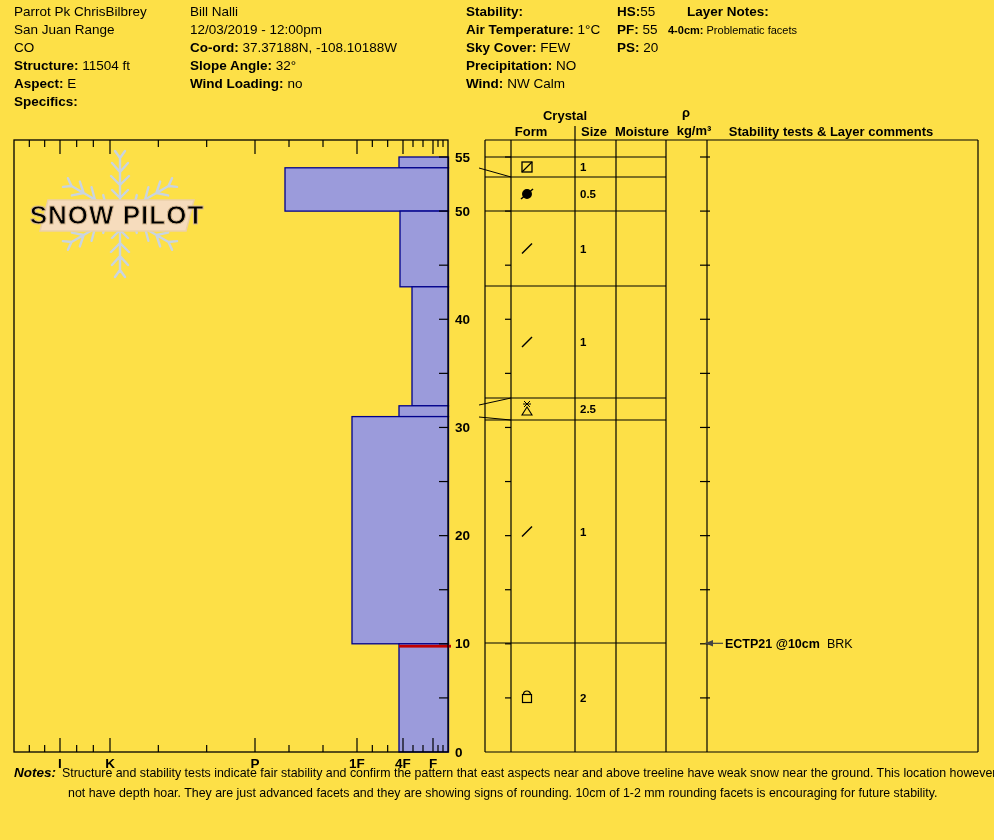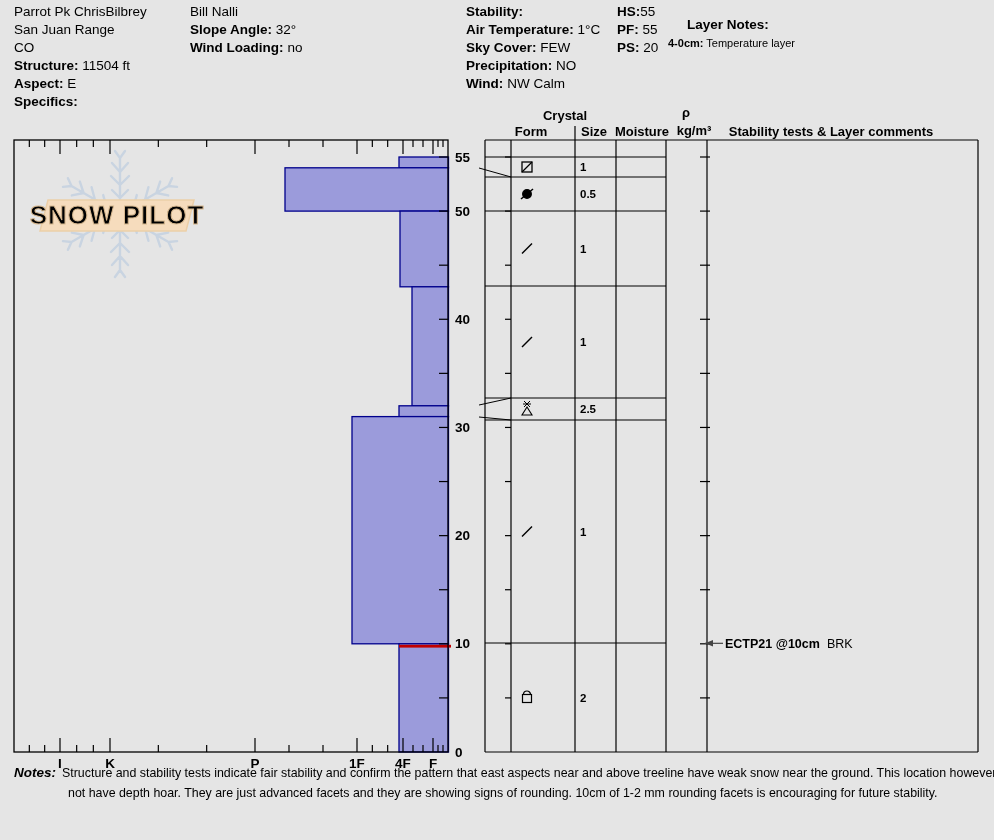--- a/index.html
+++ b/index.html
@@ -1,16 +1,16 @@
 <!DOCTYPE html>
 <html><head>
 <meta charset="utf-8">
 <style>
   html,body{margin:0;padding:0;background:#fff;}
-  #page{position:relative;width:994px;height:840px;background:#e5e5e5;overflow:hidden;
+  #page{position:relative;width:994px;height:840px;background:#fde047;overflow:hidden;
         font-family:"Liberation Sans",sans-serif;color:#000;}
   .hblock{position:absolute;font-size:13.5px;line-height:18px;white-space:nowrap;}
   .hl{height:18px;}
   .b{font-weight:bold;}
   .small{font-size:11px;}
   #chart-svg{position:absolute;left:0;top:0;}
   svg text{font-family:"Liberation Sans",sans-serif;fill:#000;}
   .notes{position:absolute;left:14px;top:763px;width:966px;font-size:12.4px;
          line-height:20px;padding-left:54px;text-indent:-54px;}
   .notes .lbl{font-weight:bold;font-size:13.5px;padding-right:6px;font-style:italic;}
@@ -24,41 +24,43 @@
     <div class="hl">Parrot Pk ChrisBilbrey</div>
     <div class="hl">San Juan Range</div>
     <div class="hl">CO</div>
     <div class="hl"><span class="b">Structure:</span> <span>11504 ft</span></div>
     <div class="hl"><span class="b">Aspect:</span> <span>E</span></div>
     <div class="hl"><span class="b">Specifics:</span></div>
   </div>
 
   <div class="hblock" style="left:190px;top:3px;">
     <div class="hl">Bill Nalli</div>
+    <div class="hl">12/03/2019 - 12:00pm</div>
+    <div class="hl"><span class="b">Co-ord:</span> <span>37.37188N, -108.10188W</span></div>
     <div class="hl"><span class="b">Slope Angle:</span> <span>32°</span></div>
     <div class="hl"><span class="b">Wind Loading:</span> <span>no</span></div>
   </div>
 
   <div class="hblock" style="left:466px;top:3px;">
     <div class="hl"><span class="b">Stability:</span></div>
     <div class="hl"><span class="b">Air Temperature:</span> <span>1°C</span></div>
     <div class="hl"><span class="b">Sky Cover:</span> <span>FEW</span></div>
     <div class="hl"><span class="b">Precipitation:</span> <span>NO</span></div>
     <div class="hl"><span class="b">Wind:</span>&nbsp;<span>NW Calm</span></div>
   </div>
 
   <div class="hblock" style="left:617px;top:3px;">
     <div class="hl"><span class="b">HS:</span><span>55</span></div>
     <div class="hl"><span class="b">PF:</span> <span>55</span></div>
     <div class="hl"><span class="b">PS:</span> <span>20</span></div>
   </div>
 
   <div class="hblock" style="left:668px;top:3px;">
-    <div class="hl" style="padding-left:19px;margin-top:13px;"><span class="b">Layer Notes:</span></div>
-    <div class="hl small"><span class="b">4-0cm:</span> <span>Temperature layer</span></div>
+    <div class="hl" style="padding-left:19px;"><span class="b">Layer Notes:</span></div>
+    <div class="hl small"><span class="b">4-0cm:</span> <span>Problematic facets</span></div>
   </div>
 
   <svg id="chart-svg" width="994" height="840" viewBox="0 0 994 840">
       <g>
         <g stroke="#c9d4e1" stroke-width="2.4" stroke-linecap="round" fill="none" transform="translate(120,214)">
           <g transform="rotate(0)">
             <path d="M0,-4 L0,-56 M0,-16 L-8,-24 M0,-16 L8,-24 M0,-29 L-9,-38 M0,-29 L9,-38 M0,-42 L-8,-51 M0,-42 L8,-51 M0,-56 L-5,-63 M0,-56 L5,-63"></path>
           </g>
           <g transform="rotate(60)">
             <path d="M0,-4 L0,-56 M0,-16 L-8,-24 M0,-16 L8,-24 M0,-29 L-9,-38 M0,-29 L9,-38 M0,-42 L-8,-51 M0,-42 L8,-51 M0,-56 L-5,-63 M0,-56 L5,-63"></path>

